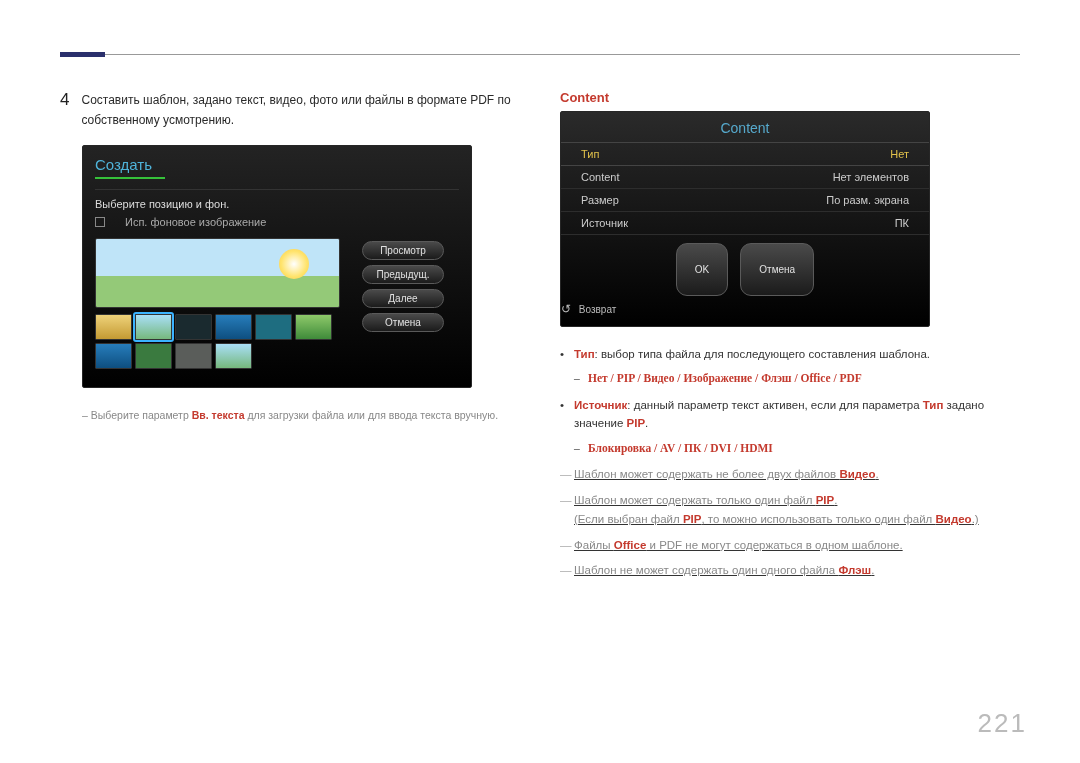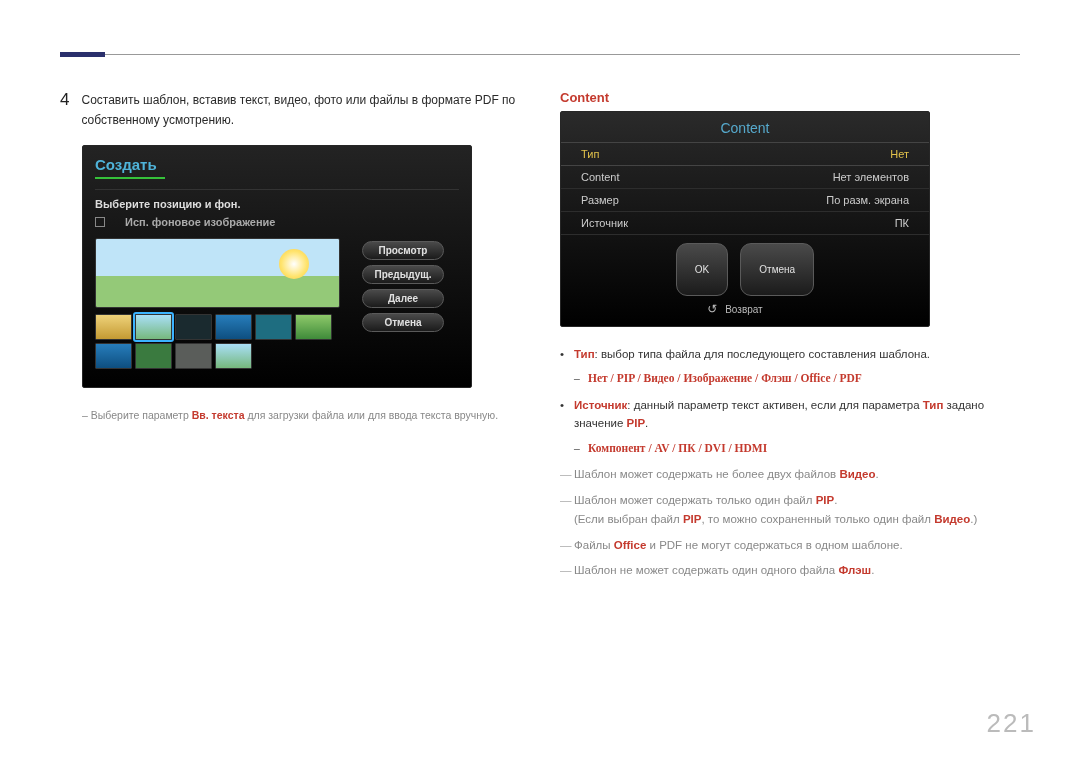--- a/index.html
+++ b/index.html
@@ -42,21 +42,20 @@
 
   
   .create-dialog {
     width: 390px;
     margin-left: 22px;
     background: linear-gradient(#232323,#000);
     border: 1px solid #262626;
     border-radius: 2px;
     padding: 10px 12px 18px 12px;
     color: #ccc;
-    font-weight: bold;
   }
   .create-title { color:#4fb3d9; font-size:15px; margin-bottom:4px;}
   .green-bar { height:2px; background:#36c13a; width:70px; margin-bottom:10px;}
   .thin-line { border-top:1px solid #333; margin-bottom:8px;}
   .create-sub { font-size:11px; color:#ddd; margin-bottom:6px;}
   .chk-row { font-size:11px; color:#aaa; display:flex; align-items:center; gap:20px; margin-bottom:10px;}
   .chk-box { width:10px; height:10px; border:1px solid #888; display:inline-block;}
   .create-main { display:flex; gap:22px; align-items:flex-start; }
 
   .thumbs-wrap { width:245px; }
@@ -120,51 +119,51 @@
     border-bottom:1px solid #2d2d2d;
   }
   .c-row.highlight { color:#e2c24b; border-top:1px solid #444; border-bottom:1px solid #444;}
   .c-row:last-of-type{border-bottom:none;}
   .c-btn-row { display:flex; justify-content:center; gap:12px; margin-top:8px;}
   .cbtn {
     padding:20px 18px; font-size:10px; color:#e0e0e0;
     background:linear-gradient(#4a4a4a,#1b1b1b);
     border:1px solid #5a5a5a; border-radius:11px;
   }
-  .return-row { text-align:center; padding:6px 20px 0 0; font-size:10px; color:#bbb;}
+  .return-row { text-align:left; padding:6px 20px 0 0; font-size:10px; color:#bbb;}
   .return-row::before { content:"\21BA"; margin-right:5px; font-size:12px;}
 
   ul.desc { list-style:none; margin-left:0; }
   ul.desc > li { position:relative; padding-left:14px; margin-bottom:8px; font-size:11.5px; line-height:1.6; color:#333;}
   ul.desc > li::before { content:"\2022"; position:absolute; left:0; color:#333;}
   ul.desc ul { list-style:none; margin-top:6px; margin-bottom:2px;}
   ul.desc ul li { position:relative; padding-left:14px; margin-bottom:4px;font-family:Liberation Serif, serif;}
   ul.desc ul li::before { content:"\2013"; position:absolute; left:0;}
   .red { color:#c43a2e; font-weight:bold;}
 
-  .plain-notes { }
+  .plain-notes { text-decoration:underline;}
   .plain-notes p { font-size:11.5px; color:#888; line-height:1.7; margin-bottom:6px; padding-left:14px; position:relative;}
   .plain-notes p::before{ content:"\2015"; position:absolute; left:0; color:#aaa;}
 
   .page-num {
-    position:absolute; right:44px; bottom:24px;
+    position:absolute; right:53px; bottom:24px;
     font-size:26px; color:#bbb; letter-spacing:2px;
   }
 </style>
 </head>
 <body>
 
 <div class="top-divider"></div>
 
 <div class="page-body">
 
   <div class="col-left">
     <div class="step-row">
       <div class="step-num">4</div>
-      <div class="step-text">Составить шаблон, вставив текст, видео, фото или файлы в формате PDF по собственному усмотрению.</div>
+      <div class="step-text">Составить шаблон, задано текст, видео, фото или файлы в формате PDF по собственному усмотрению.</div>
     </div>
 
     <div class="create-dialog">
       <div class="create-title">Создать</div>
       <div class="green-bar"></div>
       <div class="thin-line"></div>
       <div class="create-sub">Выберите позицию и фон.</div>
       <div class="chk-row">
         <span class="chk-box"></span>
         <span>Исп. фоновое изображение</span>
@@ -234,32 +233,32 @@
     <ul class="desc">
       <li>
         <span class="red">Тип</span><span>: выбор типа файла для последующего составления шаблона.</span>
         <ul>
             <li><span class="red">Нет / PIP / Видео / Изображение / Флэш / Office / PDF</span></li>
           </ul>
       </li>
       <li>
         <span class="red">Источник</span><span>: данный параметр текст активен, если для параметра </span><span class="red">Тип</span><span> задано значение </span><span class="red">PIP</span>.
         <ul>
-            <li><span class="red">Компонент / AV / ПК / DVI / HDMI</span></li>
+            <li><span class="red">Блокировка / AV / ПК / DVI / HDMI</span></li>
           </ul>
       </li>
     </ul>
 
     <div class="plain-notes">
       <p>
         <span>Шаблон может содержать не более двух файлов </span><span class="red">Видео</span>.
       </p>
       <p>
         <span>Шаблон может содержать только один файл </span><span class="red">PIP</span>.<br>
-        <span>(Если выбран файл </span><span class="red">PIP</span><span>, то можно сохраненный только один файл </span><span class="red">Видео</span><span>.)</span>
+        <span>(Если выбран файл </span><span class="red">PIP</span><span>, то можно использовать только один файл </span><span class="red">Видео</span><span>.)</span>
       </p>
       <p>
         <span>Файлы </span><span class="red">Office</span><span> и PDF не могут содержаться в одном шаблоне.</span>
       </p>
       <p>
         <span>Шаблон не может содержать один одного файла </span><span class="red">Флэш</span>.
       </p>
     </div>
   </div>
 </div>

